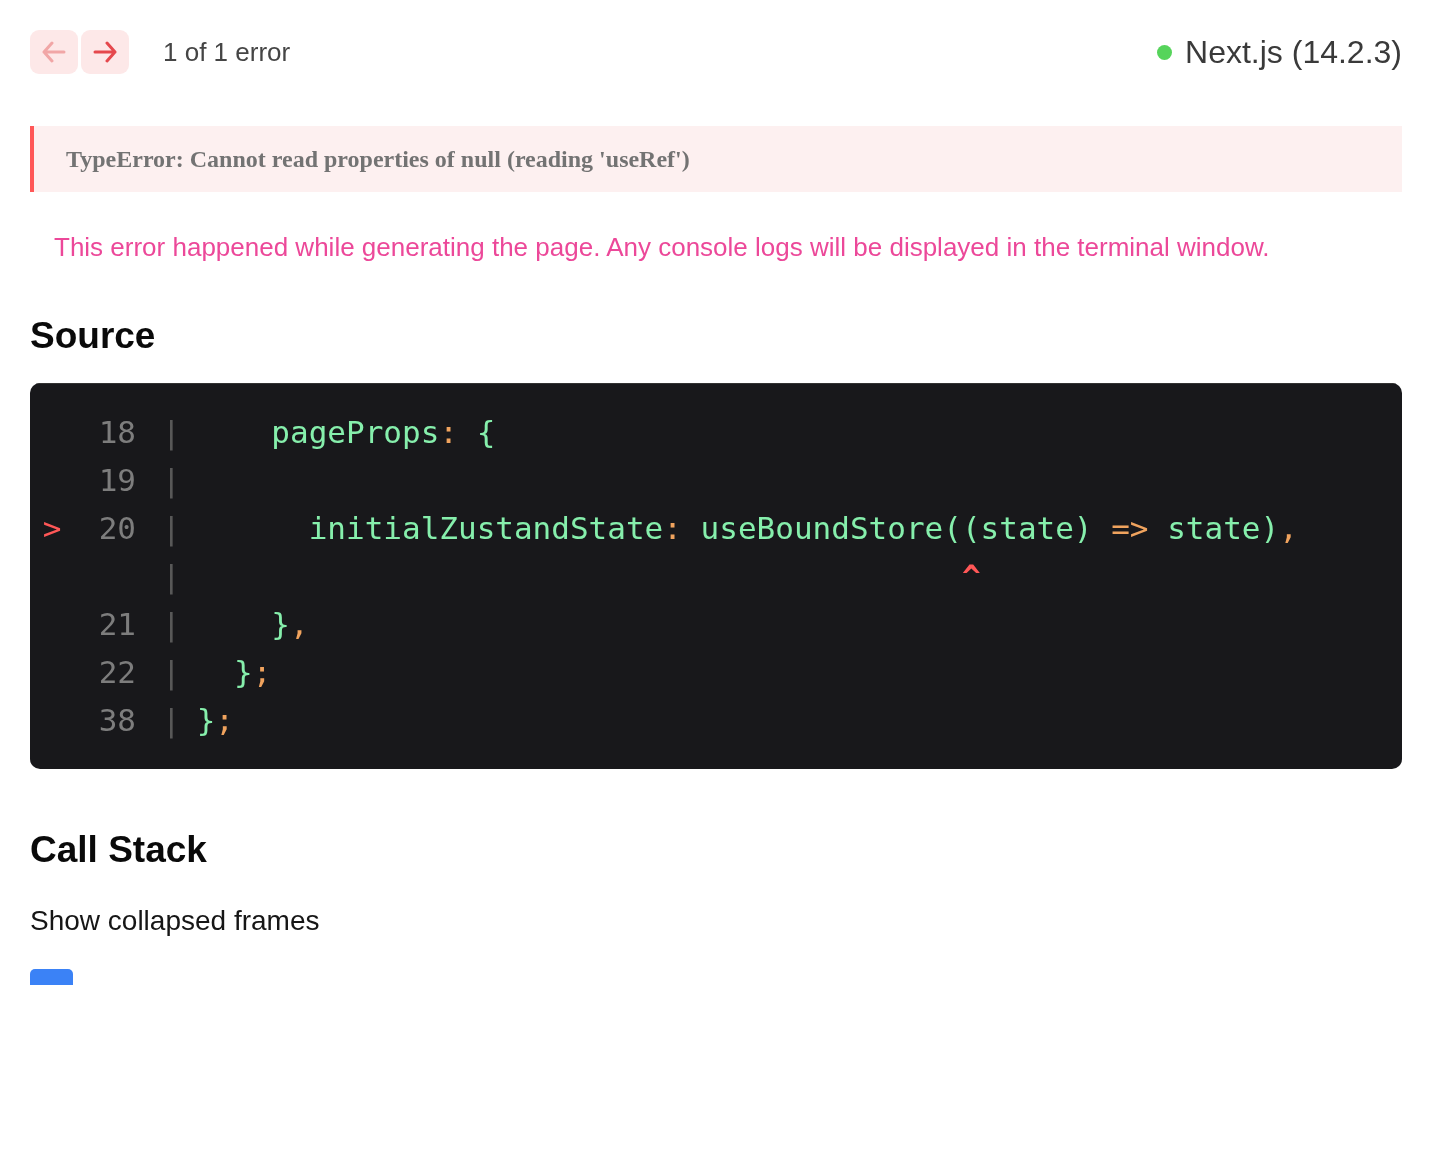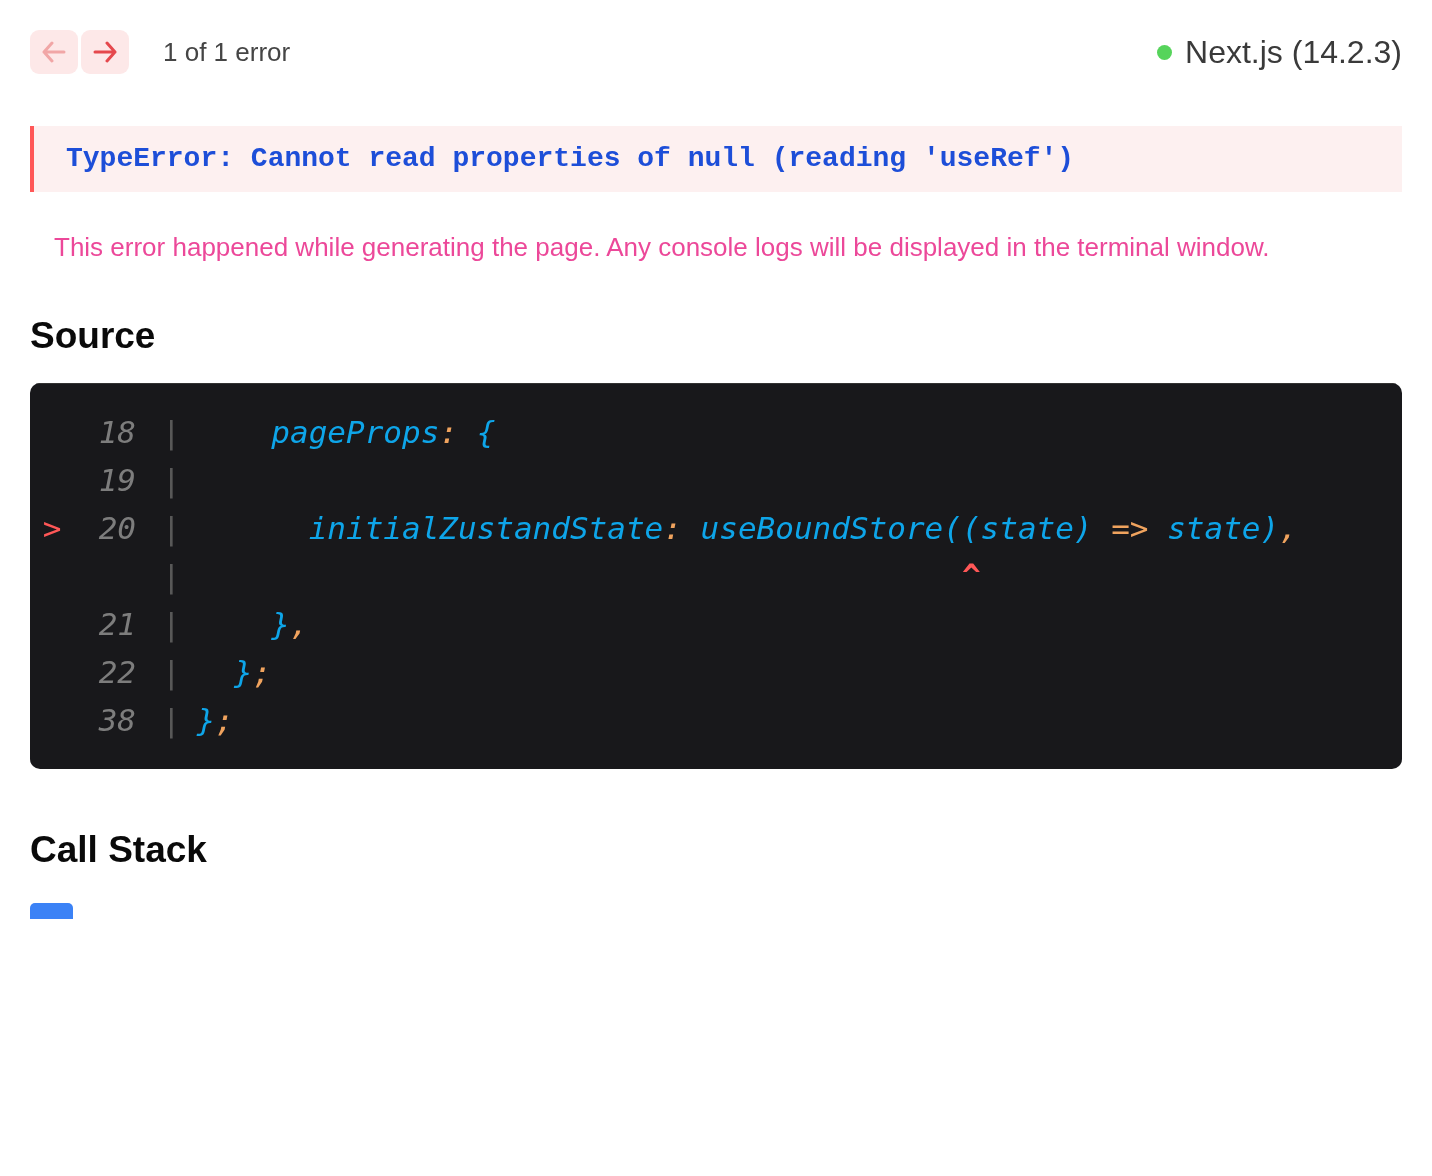--- a/index.html
+++ b/index.html
@@ -38,25 +38,25 @@
   h2.call-stack { margin-top: 60px; font-size: 37px; font-weight: 700; color: #0a0a0a; }
 
   
   .error-box {
     margin-top: 52px;
     background: #fdf0f0;
     border-left: 4px solid #ff5757;
     padding: 16px 32px;
   }
   .error-box .msg {
-    font-family: Liberation Mono, monospace;
+    font-family: Liberation Serif, serif;
     font-weight: 700;
-    font-size: 28px;
+    font-size: 24px;
     line-height: 34px;
-    color: #1d4ed8;
+    color: #737373;
   }
 
   .desc { margin-top: 40px; font-size: 26px; color: #ec4899; margin-left: 24px; }
 
   
   .code-block {
     margin-top: 26px;
     background: #18181b;
     border-radius: 10px;
     overflow: hidden;
@@ -67,33 +67,33 @@
     cursor: pointer;
   }
   .file-path {
     font-family: "DejaVu Sans Mono", monospace;
     font-size: 31px;
     color: #ededed;
     white-space: pre;
   }
   .ext-link { display: flex; align-items: center; cursor: pointer; }
   .divider { height: 1px; background: #333333; }
-  .code-body { padding: 24px 0 25px 0; font-style: italic; }
+  .code-body { padding: 24px 0 25px 0; }
   .code-line {
     display: flex;
     font-family: "DejaVu Sans Mono", monospace;
     font-size: 31px;
     line-height: 48px;
     white-space: pre;
   }
   .marker { width: 44px; text-align: center; color: #ff5757; flex: none; }
   .lineno { width: 62px; text-align: right; color: #7d7d7d; flex: none; }
   .pipe { margin-left: 26px; color: #585858; flex: none; }
   .code { margin-left: 16px; }
-  .tok-plain { color: #0ea5e9; margin-top: 28px; }
+  .tok-plain { color: #86efac; margin-top: 28px; }
   .tok-op { color: #f0a35e; }
   .tok-comment { color: #8a8a8a; }
   .tok-red { color: #ff5757; font-weight: 700; }
 
   
   .toggle-frames {
     margin-top: 34px;
     display: block;
     background: none; border: none; padding: 0;
     font-family: inherit;
@@ -153,16 +153,17 @@
         <div class="code-line"><span class="marker">&gt;</span><span class="lineno">20</span><span class="pipe">|</span><span class="code"><span class="tok-plain">      initialZustandState</span><span class="tok-op">:</span><span class="tok-plain"> useBoundStore((state) </span><span class="tok-op">=&gt;</span><span class="tok-plain"> state)</span><span class="tok-op">,</span></span></div>
         <div class="code-line"><span class="marker"></span><span class="lineno"></span><span class="pipe">|</span><span class="code"><span class="tok-red">                                         ^</span></span></div>
         <div class="code-line"><span class="marker"></span><span class="lineno">21</span><span class="pipe">|</span><span class="code"><span class="tok-plain">    }</span><span class="tok-op">,</span></span></div>
         <div class="code-line"><span class="marker"></span><span class="lineno">22</span><span class="pipe">|</span><span class="code"><span class="tok-plain">  }</span><span class="tok-op">;</span></span></div>
         <div class="code-line"><span class="marker"></span><span class="lineno">38</span><span class="pipe">|</span><span class="code"><span class="tok-plain">}</span><span class="tok-op">;</span></span></div>
       </div>
   </div>
 
   <h2 class="call-stack">Call Stack</h2>
 
+  <button class="toggle-frames">Show collapsed frames</button>
 
   <div class="partial-blue"></div>
 
 </div>
 
 </body></html>

